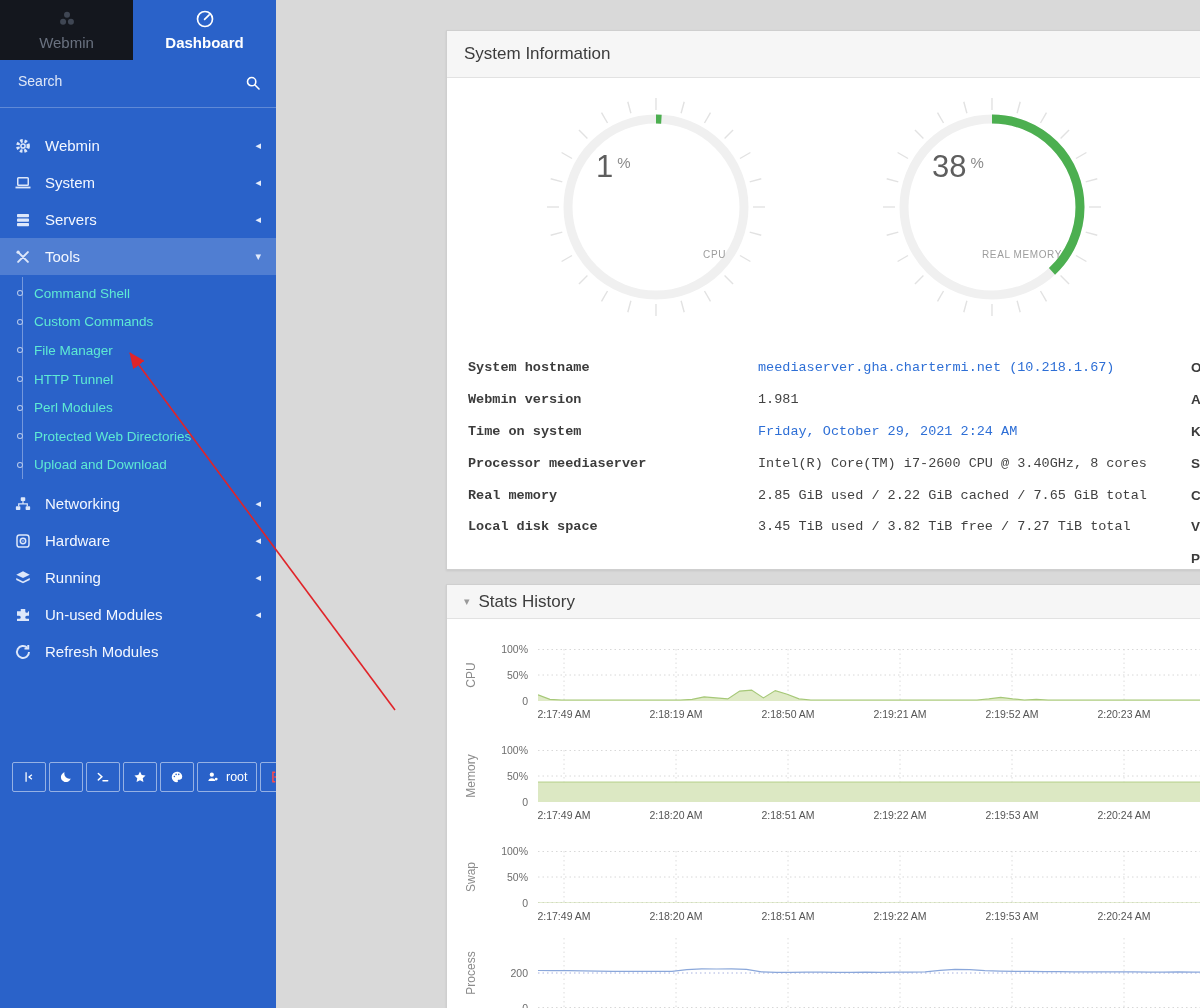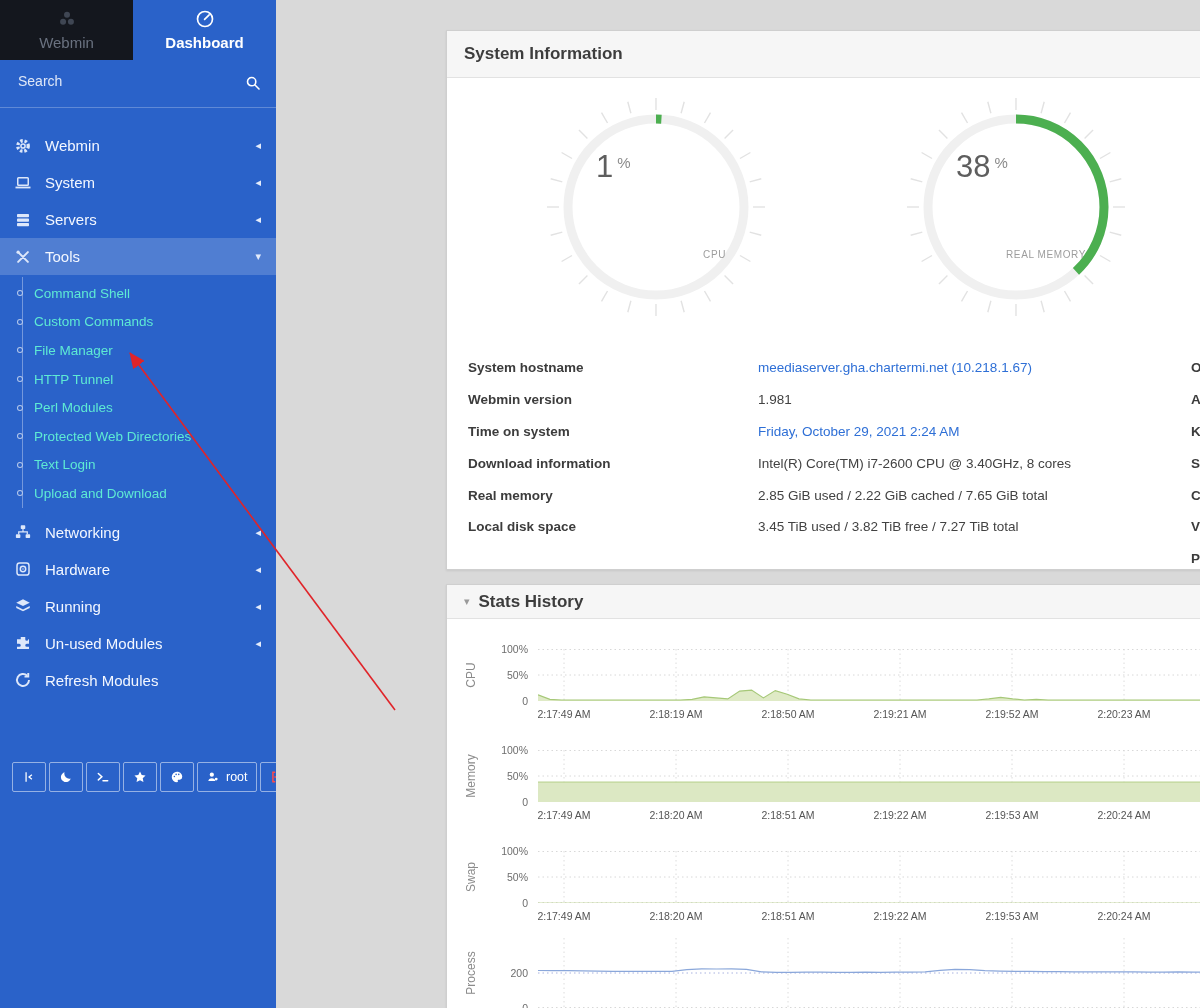--- a/index.html
+++ b/index.html
@@ -41,32 +41,32 @@
   .tb-icon{width:14px;height:14px;display:block;}
   .tb-icon svg{width:100%;height:100%;display:block;}
   .tb-label:empty{display:none;}
 
   
   .main{position:absolute;left:276px;top:0;right:0;height:100%;background:#d9d9d9;overflow:hidden;}
   .panel{position:absolute;left:170px;width:790px;background:#fff;border:1px solid #cfcfcf;box-shadow:0 1px 2px rgba(0,0,0,.08);}
   .panel-sysinfo{top:30px;height:540px;}
   .panel-stats{top:584px;height:460px;}
   .panel-header{height:47px;background:#f6f6f6;border-bottom:1px solid #e2e2e2;display:flex;align-items:center;padding:0 17px;}
-  .panel-header h2{font-size:17px;font-weight:700;color:#3d3d3d;margin:0;}
+  .panel-header h2{font-size:17px;font-weight:400;color:#3d3d3d;margin:0;}
   .stats-header{height:34px;}
   .collapse-toggle{color:#9a9a9a;font-size:11px;margin-right:9px;cursor:pointer;}
   .panel-body{position:absolute;left:0;right:0;top:48px;bottom:0;}
 
   .gauge{position:absolute;top:18px;width:220px;height:220px;}
   .gauge-svgwrap{position:absolute;inset:0;}
   .gauge-value{position:absolute;left:50px;top:52px;font-size:31px;color:#5e5e5e;}
   .gauge-value .pct{font-size:15px;color:#8a8a8a;margin-left:4px;vertical-align:9px;}
   .gauge-label{position:absolute;right:40px;top:152px;font-size:10px;letter-spacing:.6px;color:#9d9d9d;}
 
-  .info-left{position:absolute;left:21px;top:273px;width:720px;}
+  .info-left{position:absolute;left:21px;top:273px;width:720px;font-family:Liberation Mono, monospace;}
   .info-right{position:absolute;left:744px;top:273px;width:400px;}
   .info-row{display:flex;height:31.8px;align-items:center;font-size:13.5px;}
   .info-row .lbl{width:290px;font-weight:600;color:#3c3c3c;flex:0 0 290px;}
   .info-row .val{color:#424242;white-space:nowrap;}
   .val.link{color:#2e6fd6;cursor:pointer;}
 
   .chart-row{position:absolute;left:0;width:100%;}
   .chart-ylabel{position:absolute;left:24px;top:50%;transform:translate(-50%,-50%) rotate(-90deg);font-size:12px;color:#8b8b8b;white-space:nowrap;}
   .yticks{position:absolute;left:39px;width:48px;top:0;height:100%;}
   .yticks span{position:absolute;right:6px;font-size:10.5px;color:#6d6d6d;transform:translateY(-50%);white-space:nowrap;}
@@ -179,24 +179,20 @@
           <span class="bullet"></span>
           <span class="submenu-label">HTTP Tunnel</span>
         </div>
         <div class="submenu-item">
           <span class="bullet"></span>
           <span class="submenu-label">Perl Modules</span>
         </div>
         <div class="submenu-item">
           <span class="bullet"></span>
           <span class="submenu-label">Protected Web Directories</span>
-        </div>
-        <div class="submenu-item">
-          <span class="bullet"></span>
-          <span class="submenu-label">Text Login</span>
         </div>
         <div class="submenu-item">
           <span class="bullet"></span>
           <span class="submenu-label">Upload and Download</span>
         </div>
       </div>
 
     <nav class="nav">
 
     <div class="nav-item">
@@ -359,21 +355,21 @@
                 <line x1="203.69480515003963" y1="84.8945526250555" x2="215.28591506550845" y2="81.78872408382524" stroke="#e2e2e2" stroke-width="1.4"></line>
                 <circle cx="110" cy="110" r="88" fill="#fff" stroke="#f0f0f0" stroke-width="9"></circle>
                 <circle cx="110" cy="110" r="88" fill="none" stroke="#4caf50" stroke-width="9" stroke-dasharray="5.529203070318036 552.9203070318035" transform="rotate(-90 110 110)"></circle>
               </svg></div>
           <div class="gauge-value">
             <span>1</span><span class="pct">%</span>
           </div>
           <div class="gauge-label">CPU</div>
         </div>
 
-        <div class="gauge" style="left:459px;">
+        <div class="gauge" style="left:435px;">
           <div class="gauge-svgwrap"><svg width="220" height="220" viewBox="0 0 220 220">
                 <line x1="207" y1="110" x2="219" y2="110" stroke="#e2e2e2" stroke-width="1.4"></line>
                 <line x1="203.69480515003963" y1="135.1054473749445" x2="215.28591506550845" y2="138.21127591617477" stroke="#e2e2e2" stroke-width="1.4"></line>
                 <line x1="194.00446416709056" y1="158.5" x2="204.39676901250382" y2="164.5" stroke="#e2e2e2" stroke-width="1.4"></line>
                 <line x1="178.5893577750951" y1="178.5893577750951" x2="187.07463914933368" y2="187.07463914933368" stroke="#e2e2e2" stroke-width="1.4"></line>
                 <line x1="158.5" y1="194.00446416709053" x2="164.5" y2="204.3967690125038" stroke="#e2e2e2" stroke-width="1.4"></line>
                 <line x1="135.1054473749445" y1="203.69480515003963" x2="138.21127591617477" y2="215.28591506550845" stroke="#e2e2e2" stroke-width="1.4"></line>
                 <line x1="110" y1="207" x2="110" y2="219" stroke="#e2e2e2" stroke-width="1.4"></line>
                 <line x1="84.89455262505548" y1="203.69480515003963" x2="81.78872408382523" y2="215.28591506550845" stroke="#e2e2e2" stroke-width="1.4"></line>
                 <line x1="61.50000000000002" y1="194.00446416709056" x2="55.50000000000002" y2="204.39676901250382" stroke="#e2e2e2" stroke-width="1.4"></line>
@@ -409,21 +405,21 @@
             </div>
             <div class="info-row">
               <span class="lbl">Webmin version</span>
               <span class="val">1.981</span>
             </div>
             <div class="info-row">
               <span class="lbl">Time on system</span>
               <span class="val link">Friday, October 29, 2021 2:24 AM</span>
             </div>
             <div class="info-row">
-              <span class="lbl">Download information</span>
+              <span class="lbl">Processor meediaserver</span>
               <span class="val">Intel(R) Core(TM) i7-2600 CPU @ 3.40GHz, 8 cores</span>
             </div>
             <div class="info-row">
               <span class="lbl">Real memory</span>
               <span class="val">2.85 GiB used / 2.22 GiB cached / 7.65 GiB total</span>
             </div>
             <div class="info-row">
               <span class="lbl">Local disk space</span>
               <span class="val">3.45 TiB used / 3.82 TiB free / 7.27 TiB total</span>
             </div>

